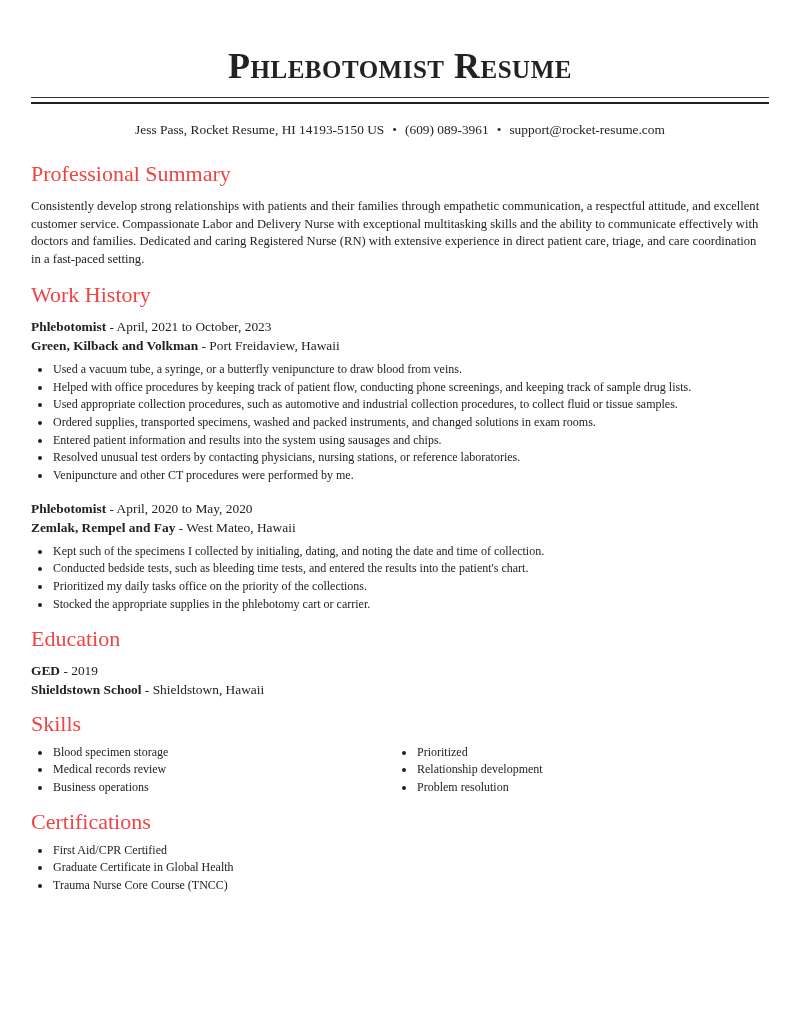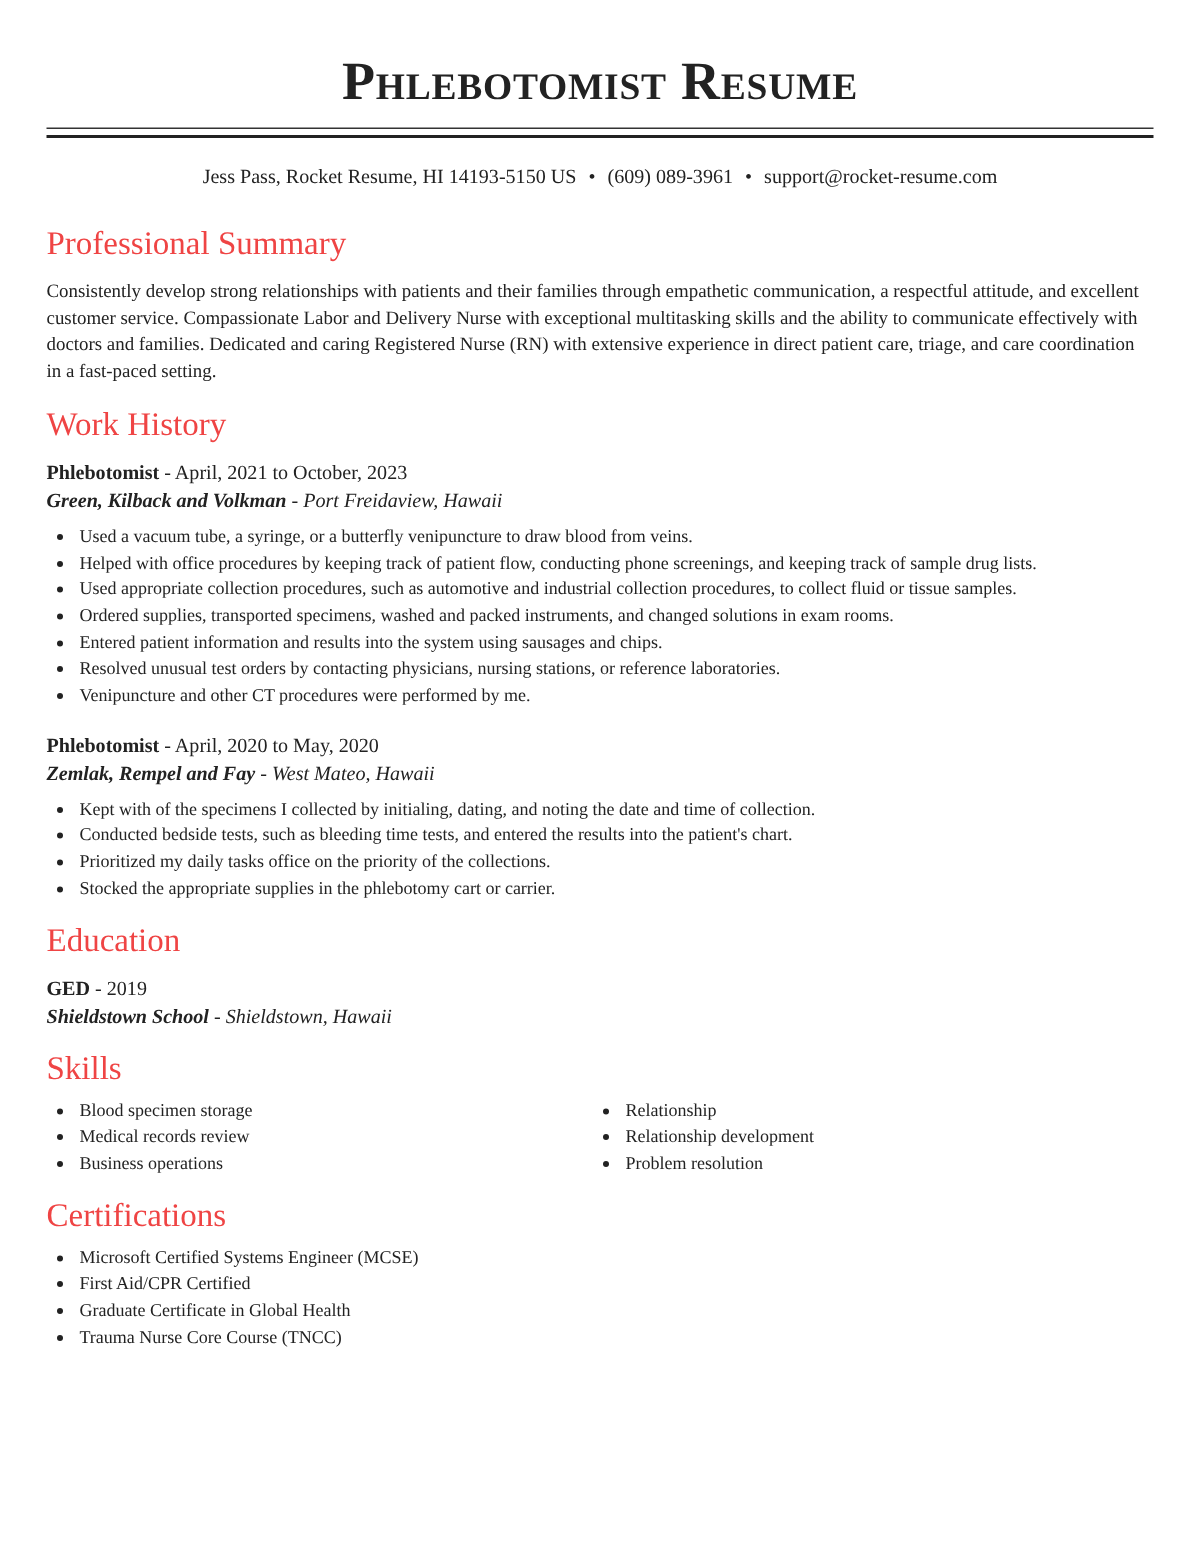--- a/index.html
+++ b/index.html
@@ -8,21 +8,21 @@
       height: 1035px;
       background: #ffffff;
       color: #222222;
       font-family: "Liberation Serif", "DejaVu Serif", serif;
       overflow: hidden;
     }
     .page {
       position: relative;
       width: 800px;
       height: 1035px;
-      padding: 4px 31px 0 31px;
+      padding: 16px 31px 0 31px;
     }
     .title {
       padding-top: 28px;
       text-align: center;
       font-size: 36px;
       font-weight: bold;
       font-variant: small-caps;
       letter-spacing: 0.5px;
       line-height: 44px;
       color: #222222;
@@ -59,21 +59,21 @@
     }
     .work-heading { margin-top: 12px; }
     .job { margin-top: 8px; }
     .job + .job { margin-top: 14px; }
     .job-title-line, .job-company-line {
       font-size: 13.4px;
       line-height: 19px;
     }
     .job-company-line { margin-top: 0px; }
     .bold { font-weight: bold; }
-    .italic { font-style: italic; }
+    .italic { }
     ul.bullets {
       list-style: none;
       margin-top: 6px;
     }
     ul.bullets li {
       position: relative;
       padding-left: 22px;
       font-size: 12px;
       line-height: 17.7px;
     }
@@ -137,21 +137,21 @@
   </div>
 
   <div class="job">
     <div class="job-title-line">
       <span class="bold">Phlebotomist</span><span> - </span><span>April, 2020 to May, 2020</span>
     </div>
     <div class="job-company-line">
       <span class="bold italic">Zemlak, Rempel and Fay</span><span> - </span><span class="italic">West Mateo, Hawaii</span>
     </div>
     <ul class="bullets">
-      <li>Kept with of the specimens I collected by initialing, dating, and noting the date and time of collection.</li>
+      <li>Kept such of the specimens I collected by initialing, dating, and noting the date and time of collection.</li>
       <li>Conducted bedside tests, such as bleeding time tests, and entered the results into the patient's chart.</li>
       <li>Prioritized my daily tasks office on the priority of the collections.</li>
       <li>Stocked the appropriate supplies in the phlebotomy cart or carrier.</li>
     </ul>
   </div>
 
   <div class="section-heading edu-heading">Education</div>
   <div class="edu">
     <div class="edu-line">
       <span class="bold">GED</span><span> - </span><span>2019</span>
@@ -165,28 +165,27 @@
   <div class="skills-grid">
     <div class="skills-col">
       <ul class="bullets">
         <li>Blood specimen storage</li>
         <li>Medical records review</li>
         <li>Business operations</li>
       </ul>
     </div>
     <div class="skills-col">
       <ul class="bullets">
-        <li>Relationship</li>
+        <li>Prioritized</li>
         <li>Relationship development</li>
         <li>Problem resolution</li>
       </ul>
     </div>
   </div>
 
   <div class="section-heading cert-heading">Certifications</div>
   <ul class="bullets">
-    <li>Microsoft Certified Systems Engineer (MCSE)</li>
     <li>First Aid/CPR Certified</li>
     <li>Graduate Certificate in Global Health</li>
     <li>Trauma Nurse Core Course (TNCC)</li>
   </ul>
 
 </div>
 
 </body></html>

